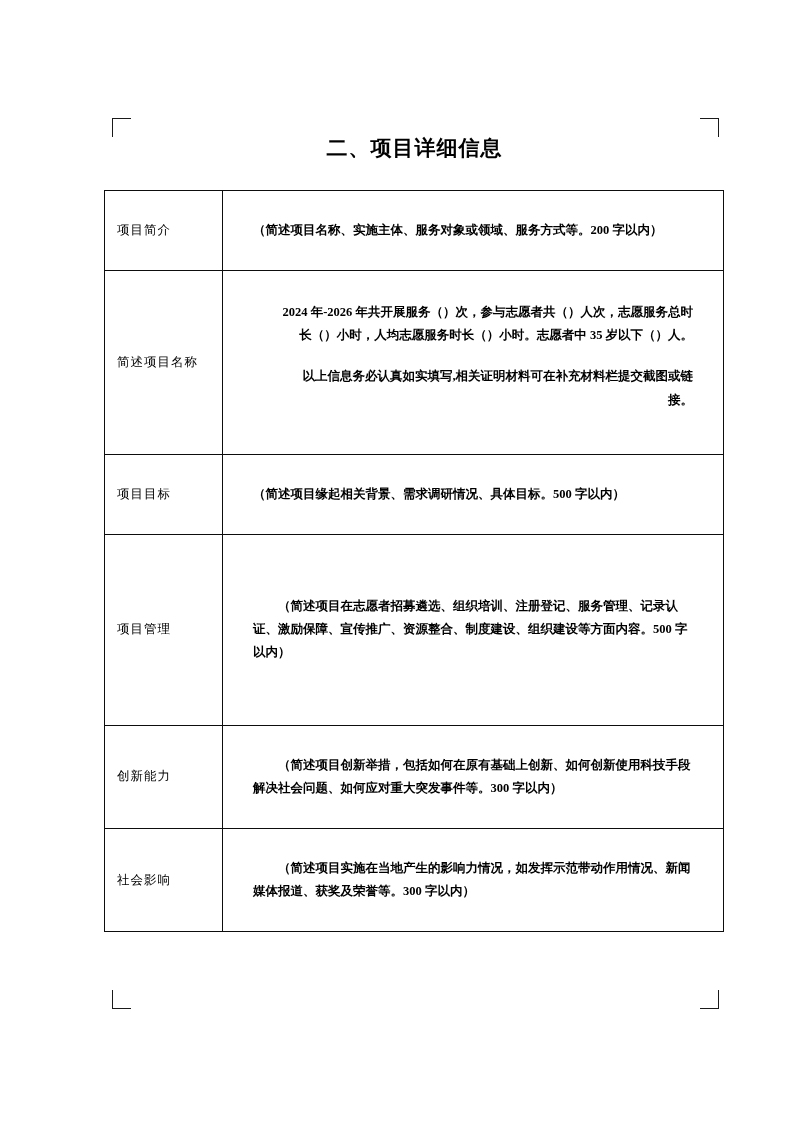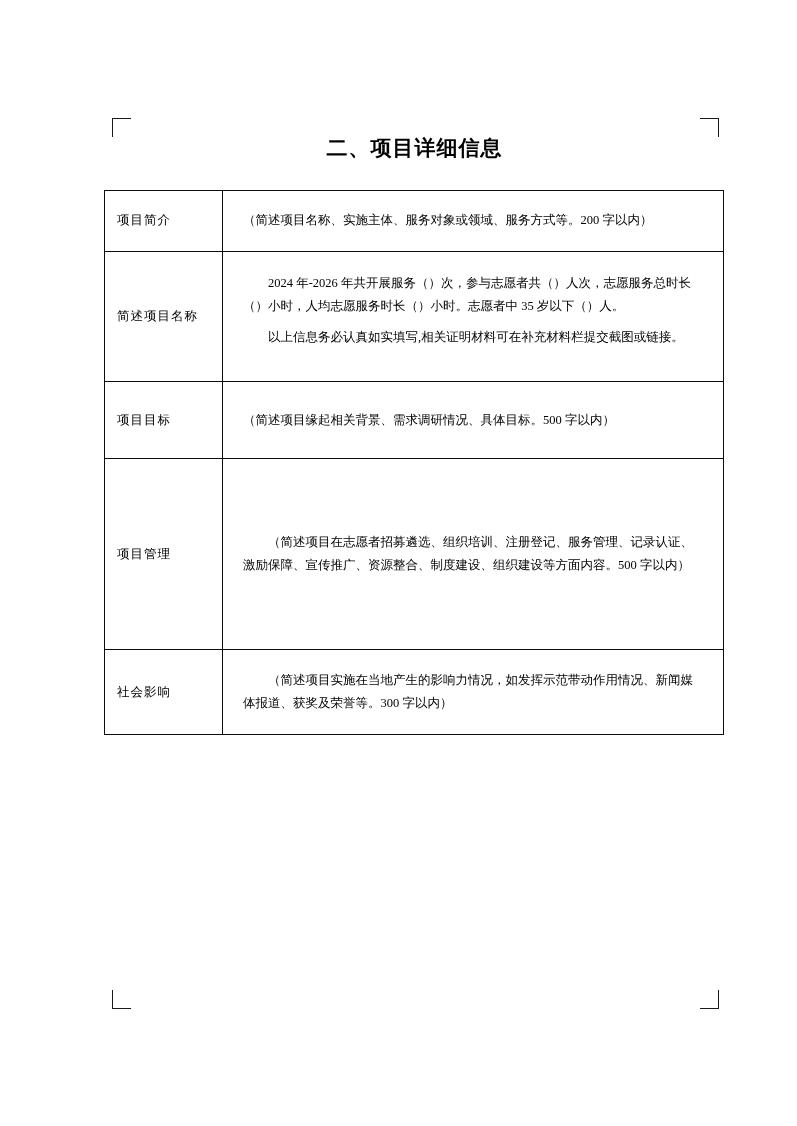--- a/index.html
+++ b/index.html
@@ -65,30 +65,31 @@
   }
   td.label {
     width: 118px;
     letter-spacing: 1px;
     padding: 10px 4px;
   }
   td.value {
     text-align: left;
   }
   td.value p {
-    margin: 8px;
+    margin: 18px;
     text-indent: 2em;
+    font-weight: bold;
   }
   td.value p.noindent {
     text-indent: 0;
   }
   .r-brief td { height: 40px; }
   .r-content td { height: 40px; }
   .r-exec td { height: 84px; }
-  .r-exec td.value { padding-top: 12px; padding-bottom: 24px; }
+  .r-exec td.value { padding-top: 12px; padding-bottom: 24px; text-align: right; }
   .r-goal td { height: 56px; }
   .r-manage td { height: 170px; }
   .r-effect td { height: 68px; }
   .r-innov td { height: 64px; }
   .r-social td { height: 64px; }
 </style>
 </head>
 <body>
 
 <div class="page">
@@ -124,20 +125,26 @@
         <td class="value">
           <p class="noindent">（简述项目缘起相关背景、需求调研情况、具体目标。500 字以内）</p>
         </td>
       </tr>
       <tr class="r-manage">
         <td class="label">项目管理</td>
         <td class="value">
           <p>（简述项目在志愿者招募遴选、组织培训、注册登记、服务管理、记录认证、激励保障、宣传推广、资源整合、制度建设、组织建设等方面内容。500 字以内）</p>
         </td>
       </tr>
+      <tr class="r-innov">
+        <td class="label">创新能力</td>
+        <td class="value">
+          <p>（简述项目创新举措，包括如何在原有基础上创新、如何创新使用科技手段解决社会问题、如何应对重大突发事件等。300 字以内）</p>
+        </td>
+      </tr>
       <tr class="r-social">
         <td class="label">社会影响</td>
         <td class="value">
           <p>（简述项目实施在当地产生的影响力情况，如发挥示范带动作用情况、新闻媒体报道、获奖及荣誉等。300 字以内）</p>
         </td>
       </tr>
     </tbody>
   </table>
 
 </div>

